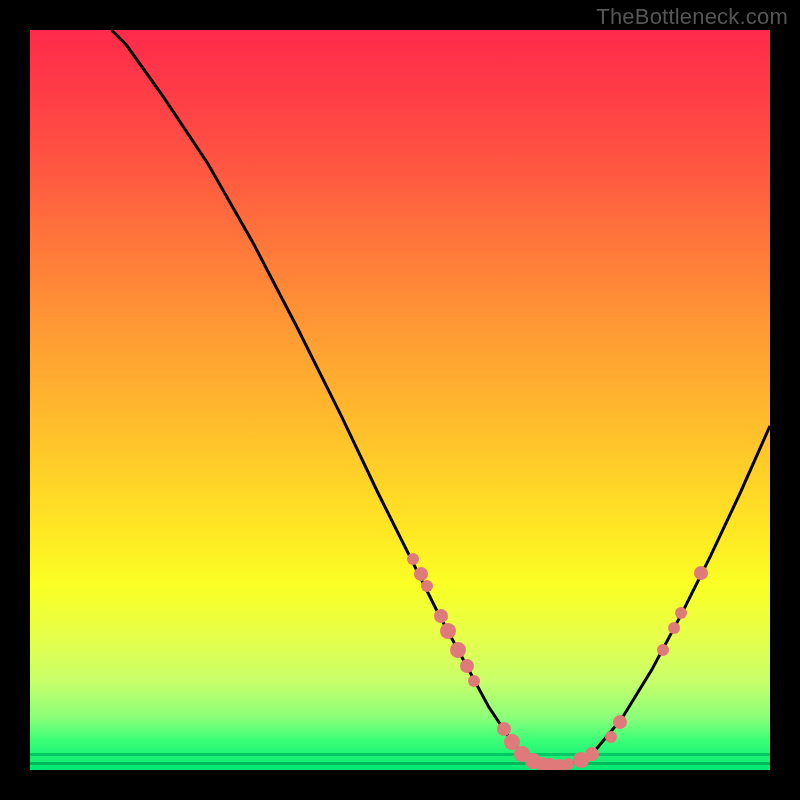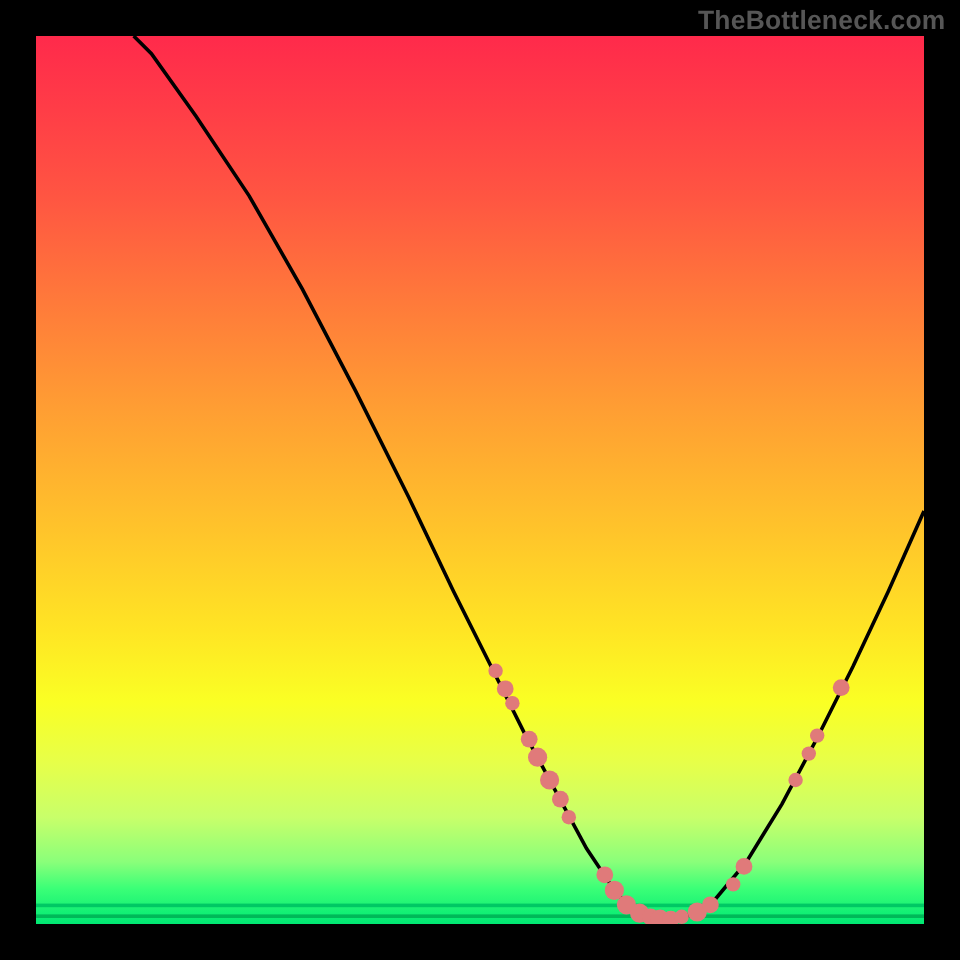--- a/index.html
+++ b/index.html
@@ -51,21 +51,21 @@
     width: 740px;
     height: 3px;
     background: #00c864;
   }
   .watermark {
     position: absolute;
     top: 4px;
     right: 12px;
     font-family: Arial, Helvetica, sans-serif;
     font-size: 22px;
-    font-weight: bold;
+    font-weight: normal;
     color: #565656;
     letter-spacing: 0.2px;
   }
   svg.curve-layer {
     position: absolute;
     left: 0;
     top: 0;
     width: 740px;
     height: 740px;
   }

